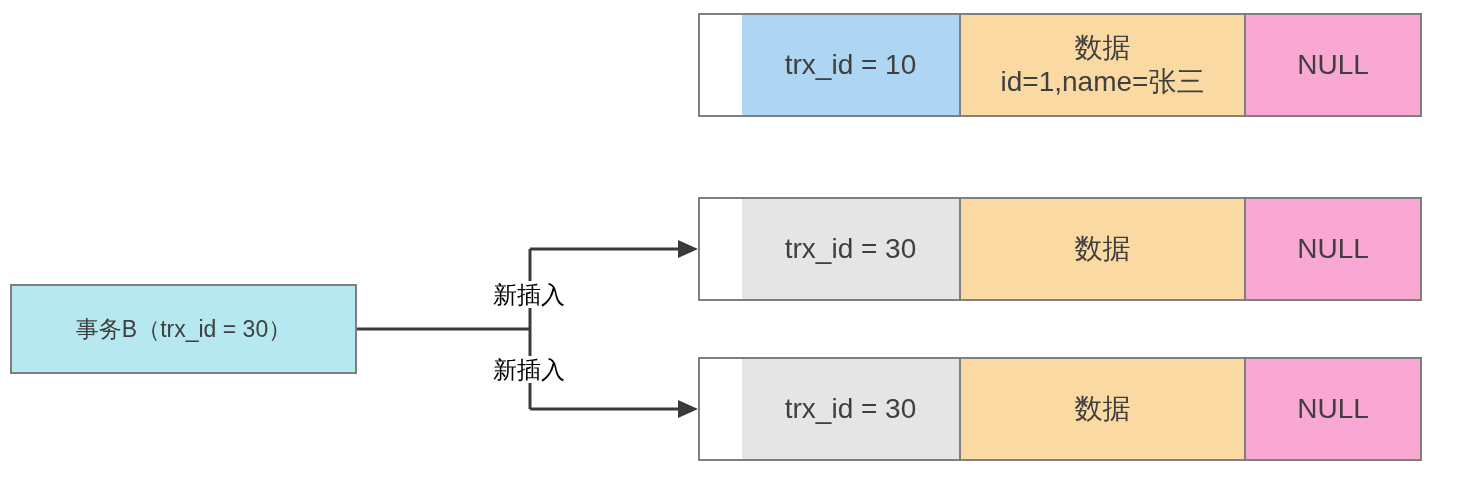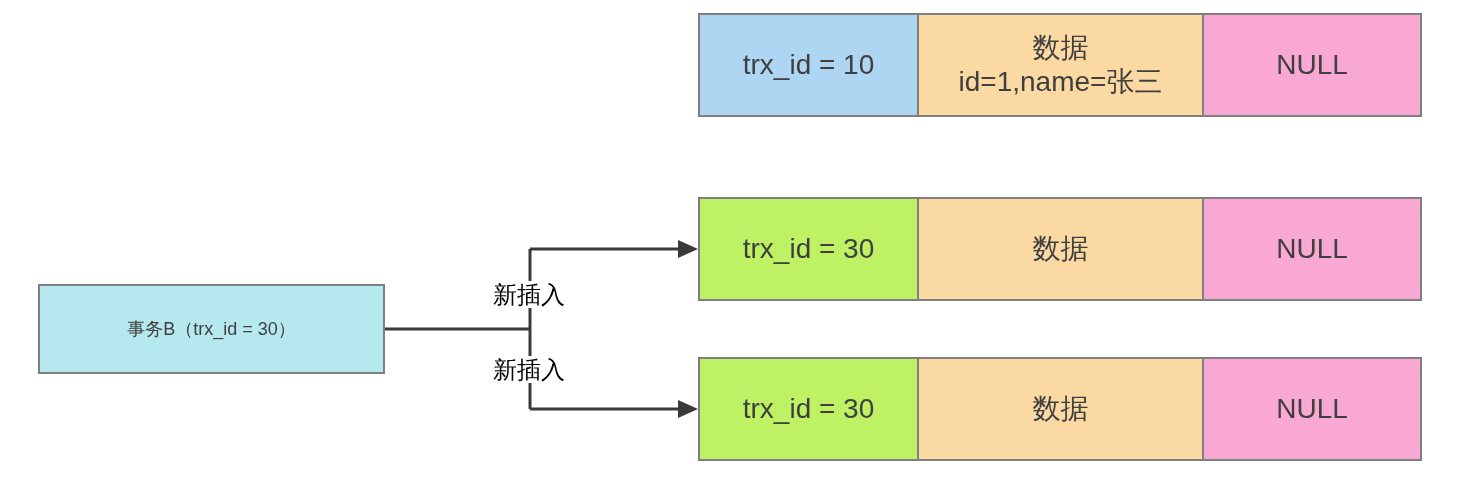--- a/index.html
+++ b/index.html
@@ -22,49 +22,49 @@
   }
   .trx-box {
     position: absolute;
     left: 10px; top: 284px;
     width: 347px; height: 90px;
     background: #b5e8ef;
     border: 2px solid #7f7f7f;
     display: flex;
     align-items: center;
     justify-content: center;
-    font-size: 18px;
+    font-size: 23px;
     white-space: nowrap;
-    margin-left: 28px;
   }
   .record-row {
     position: absolute;
     left: 698px;
     width: 724px;
     height: 104px;
     border: 2px solid #7f7f7f;
     display: flex;
+    padding-left: 42px;
   }
   .row-1 { top: 13px; }
   .row-2 { top: 197px; }
   .row-3 { top: 357px; }
   .cell {
     display: flex;
     flex-direction: column;
     align-items: center;
     justify-content: center;
     font-size: 28px;
     line-height: 1.22;
   }
   .cell + .cell { border-left: 2px solid #7f7f7f; }
   .cell.trx  { width: 217px; }
   .cell.data { width: 285px; background: #fbd9a3; text-align: center; }
   .cell.null { flex: 1; background: #f9a8d4; }
   .trx-blue { background: #aed5f2; }
-  .trx-pink { background: #bef264; align-items: center; }
+  .trx-pink { background: #e5e5e5; align-items: center; }
   .arrow-label {
     position: absolute;
     background: #ffffff;
     font-size: 24px;
     color: #000000;
     width: 90px;
     text-align: center;
     white-space: nowrap;
     line-height: 27px;
   }

